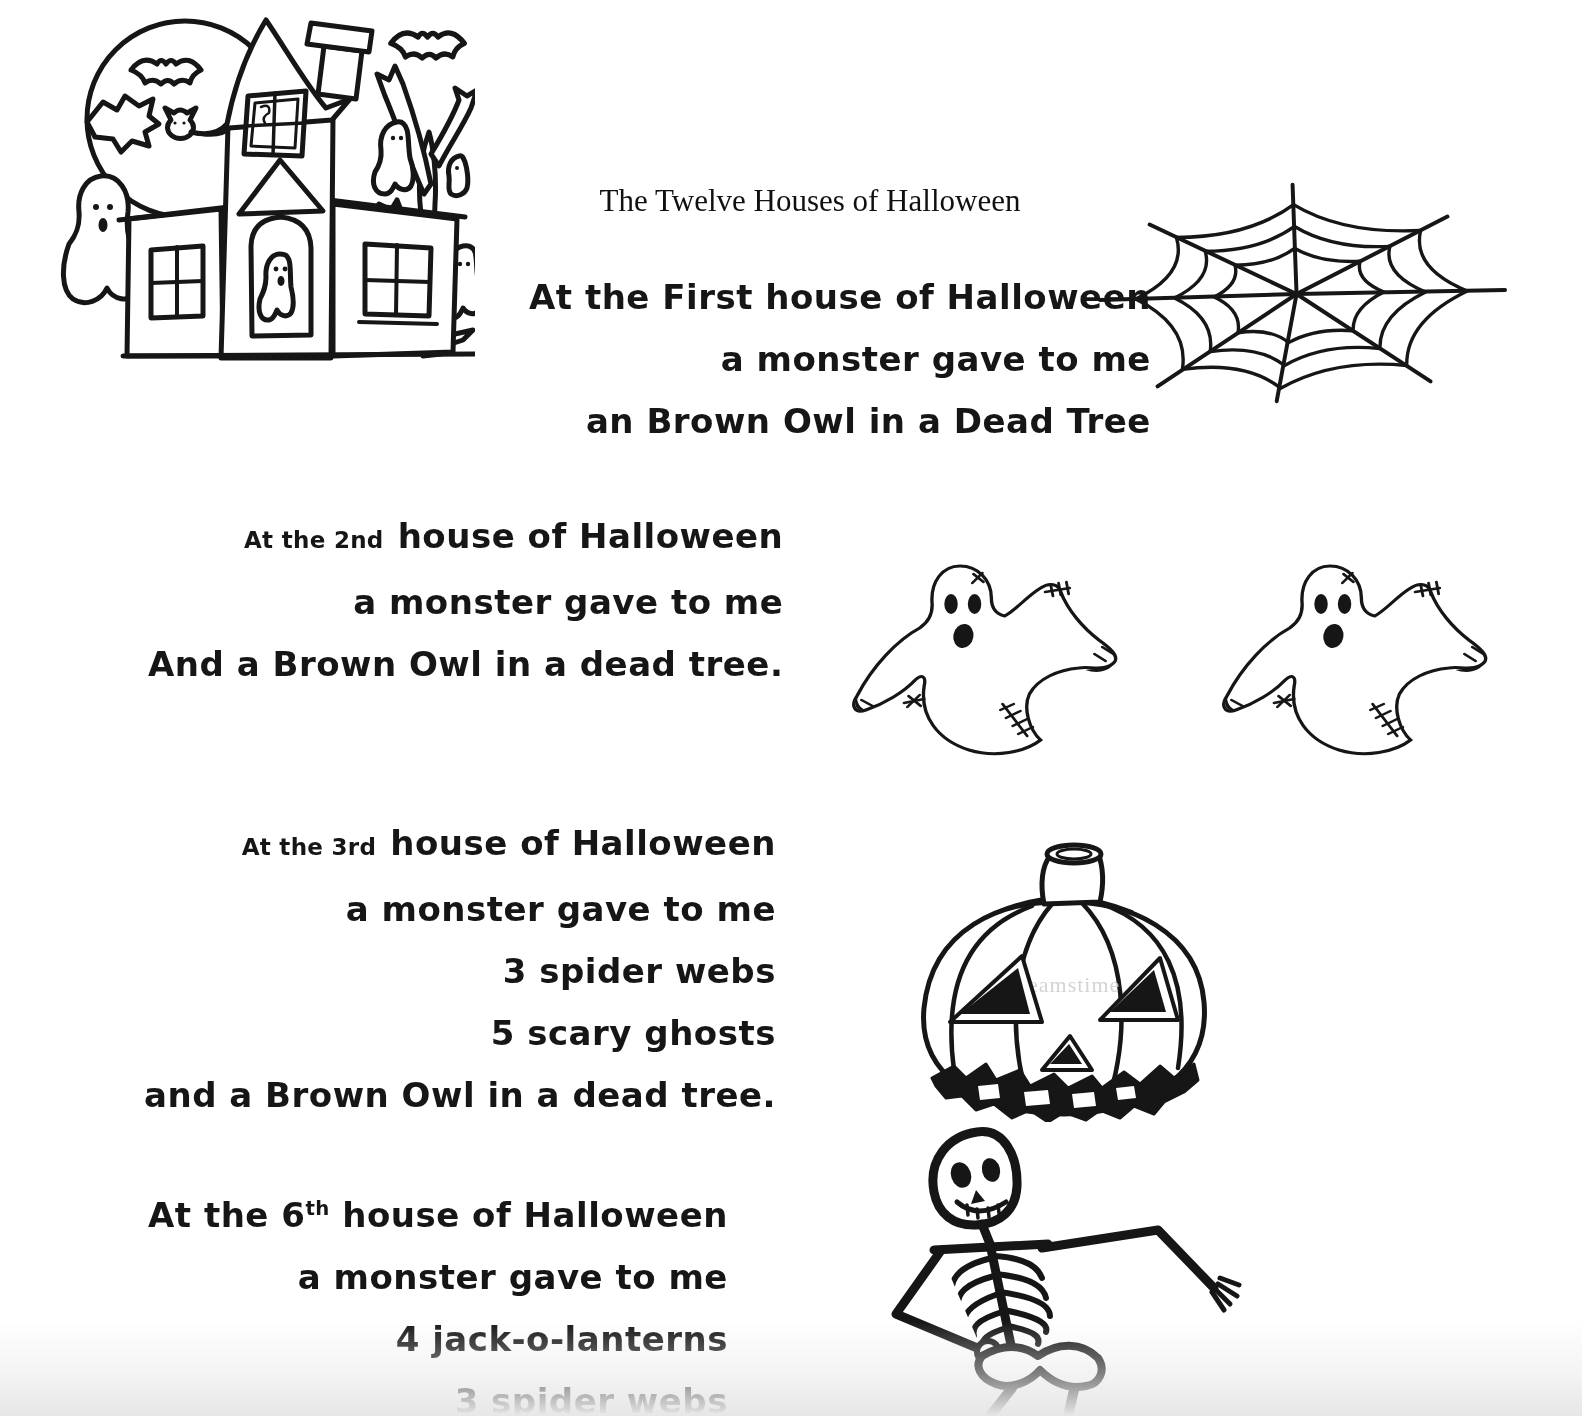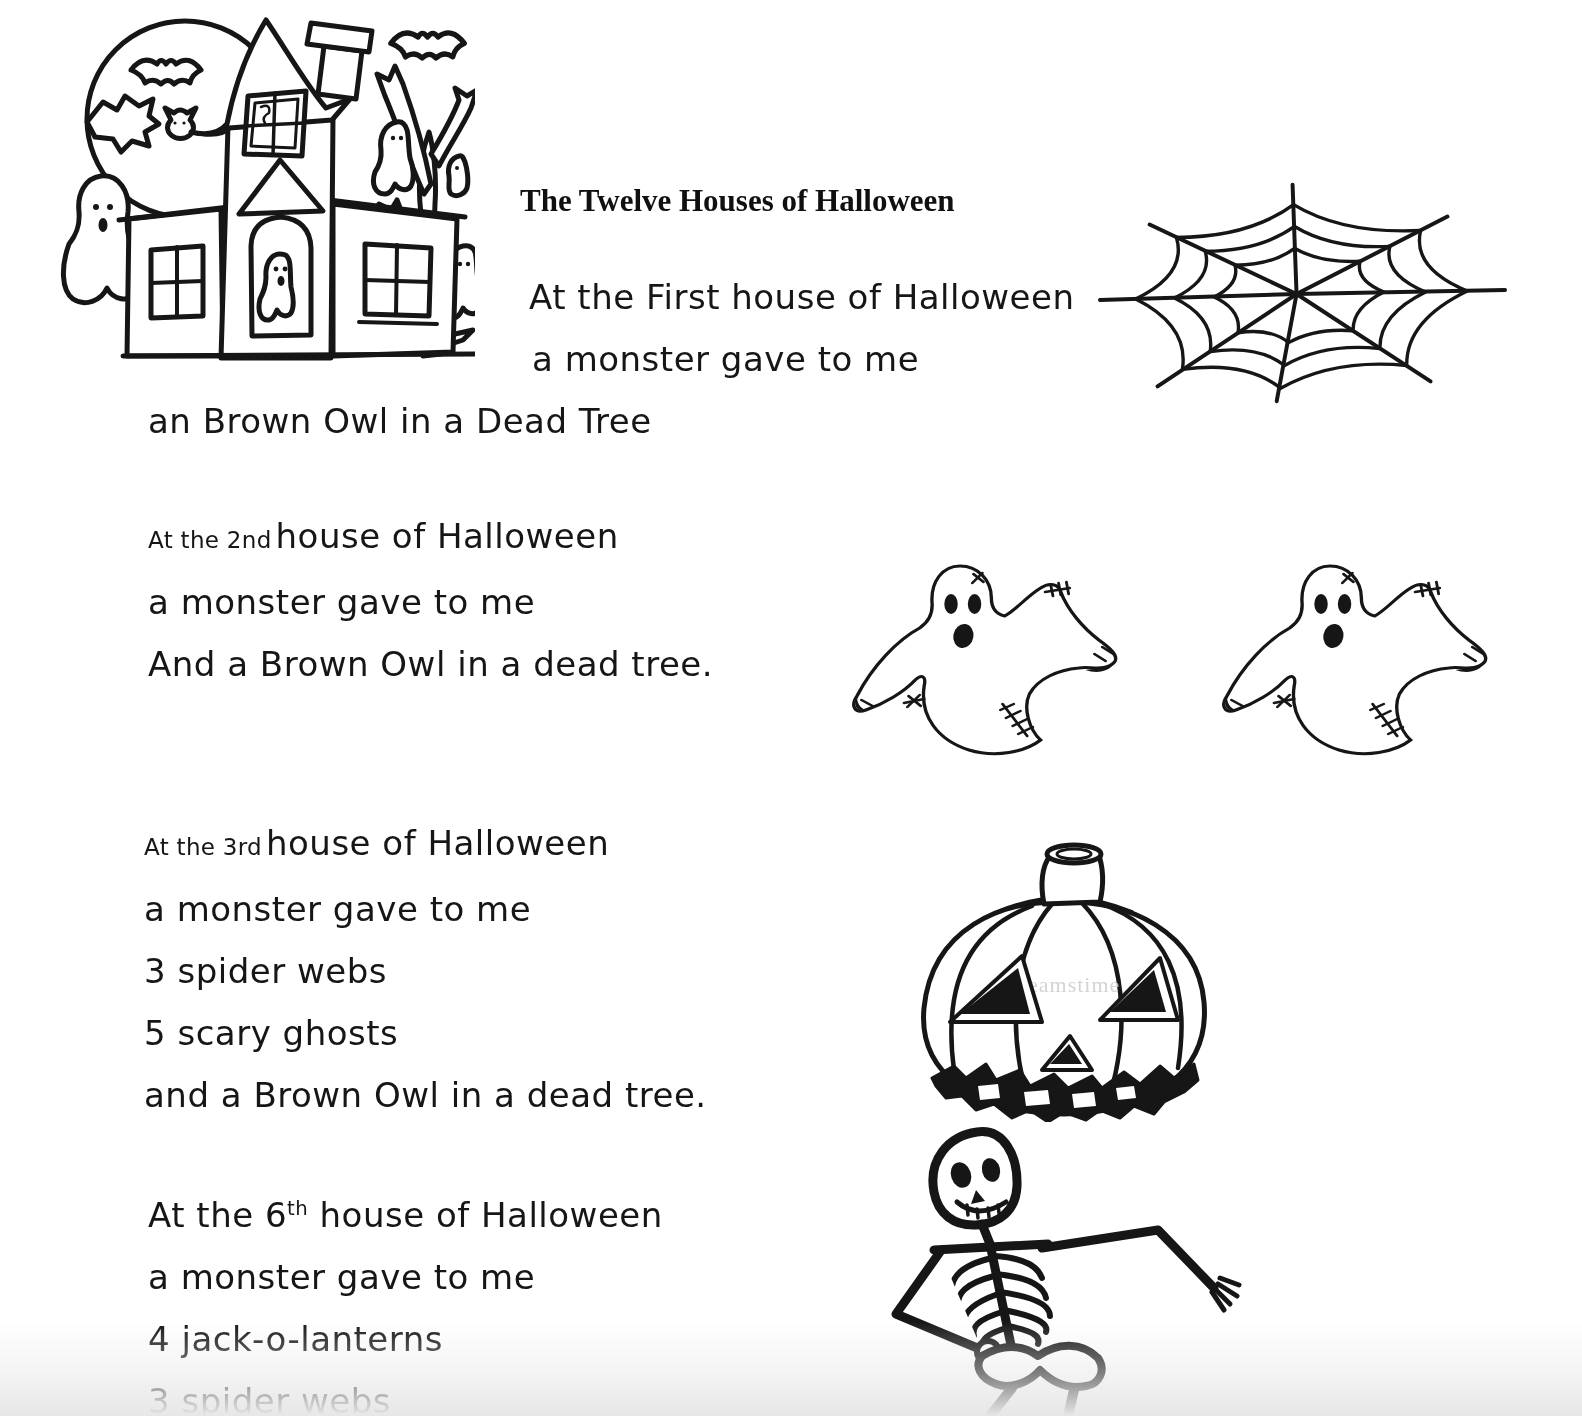--- a/index.html
+++ b/index.html
@@ -1,22 +1,22 @@
 <!DOCTYPE html>
 <html><head>
 <meta charset="utf-8">
 <style>
   html,body{margin:0;padding:0;background:#ffffff;}
   .page{position:relative;width:1582px;height:1416px;background:#ffffff;overflow:hidden;
         font-family:"DejaVu Sans",sans-serif;color:#161616;}
-  .title{position:absolute;left:520px;top:183px;width:580px;
-         font-family:"Liberation Serif",serif;font-size:31px;font-weight:700;color:#101010;}
+  .title{position:absolute;left:520px;top:183px;width:580px;text-align:center;
+         font-family:"Liberation Serif",serif;font-size:31px;font-weight:400;color:#101010;}
   .verse{position:absolute;white-space:nowrap;}
-  .line{font-size:34px;font-weight:400;line-height:62px;letter-spacing:.5px;}
-  .small{font-size:23px;margin-right:4px;letter-spacing:.3px;}
+  .line{font-size:34px;font-weight:700;line-height:62px;letter-spacing:.5px;text-align:right;}
+  .small{font-size:23px;margin-right:14px;letter-spacing:.3px;}
   sup.ord{font-size:.58em;}
   .v1{left:148px;top:266px;}
   .v1 .l1{margin-left:381px;}
   .v1 .l2{margin-left:384px;}
   .v2{left:148px;top:505px;}
   .v3{left:144px;top:812px;}
   .v4{left:148px;top:1178px;}
   .art{position:absolute;}
   .house-art{left:35px;top:4px;width:440px;height:362px;}
   .web-art{left:1098px;top:182px;width:412px;height:222px;}

